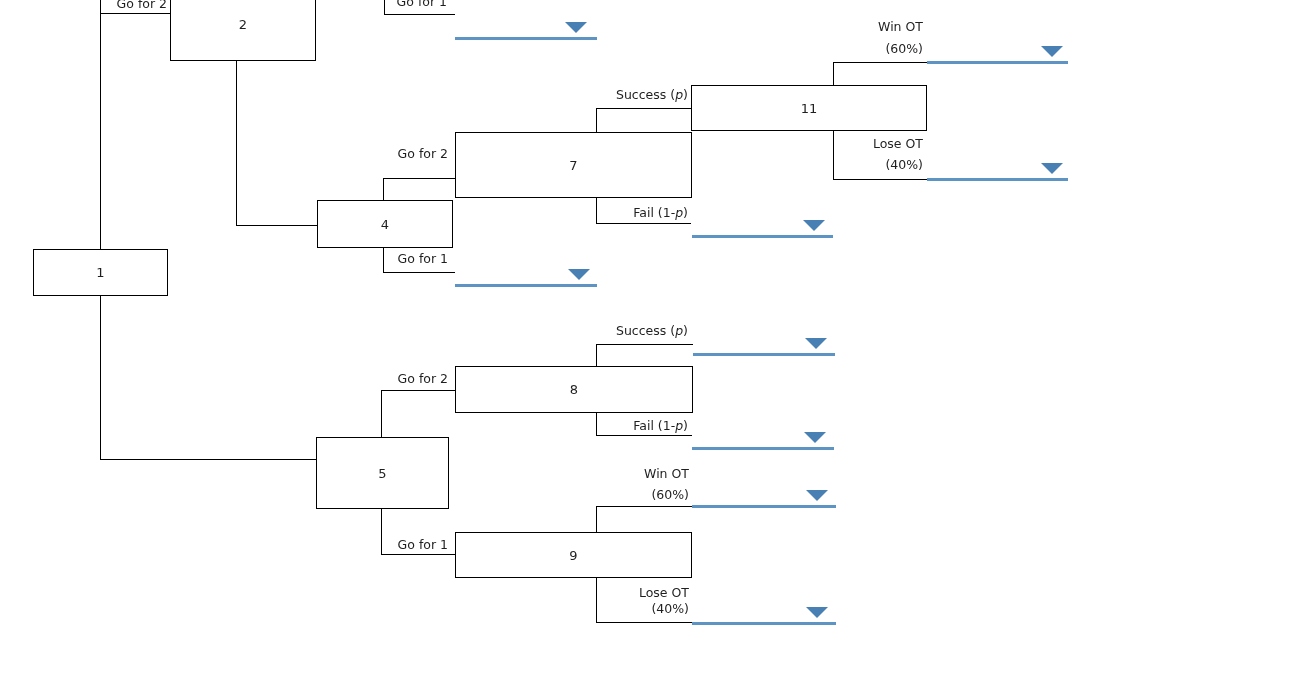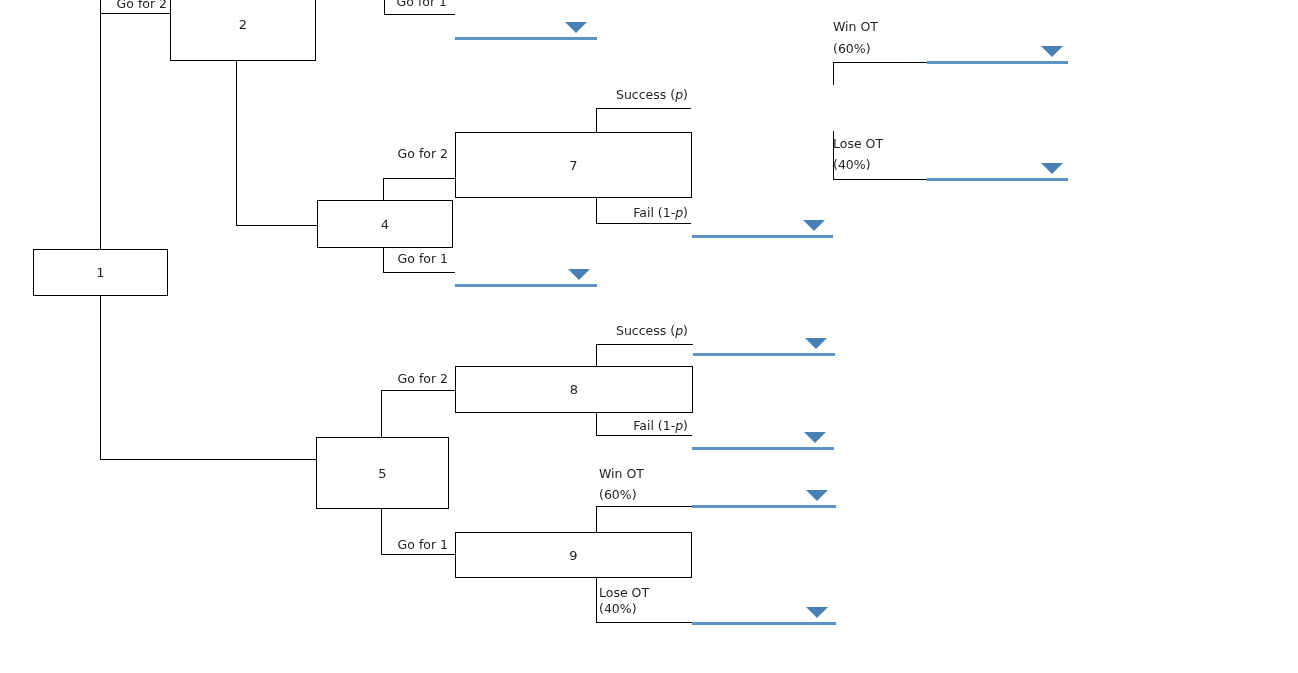--- a/index.html
+++ b/index.html
@@ -16,21 +16,21 @@
     position:absolute;box-sizing:border-box;
     border:1px solid #000;background:#fff;
     display:flex;align-items:center;justify-content:center;
     font-size:13px;color:#1f1f1f;
   }
   .lbl{
     position:absolute;font-size:12.5px;line-height:15px;
     white-space:nowrap;color:#1f1f1f;
   }
   .lbl.r{text-align:right;}
-  .lbl.c{text-align:left;}
+  .lbl.c{text-align:right;}
   .iv{font-style:italic;}
   .dd{
     position:absolute;height:18px;box-sizing:content-box;
     border-bottom:3px solid #5E94C4;cursor:pointer;
   }
   .dd .arr{
     position:absolute;right:8px;bottom:4px;width:0;height:0;
     border-left:11px solid transparent;border-right:11px solid transparent;
     border-top:11px solid #4880B4;
   }
@@ -76,20 +76,23 @@
     </div>
   <div class="box" style="left:455px;top:132px;width:237px;height:66px;">
       <span>7</span>
     </div>
   <div class="box" style="left:455px;top:366px;width:238px;height:47px;">
       <span>8</span>
     </div>
   <div class="box" style="left:455px;top:532px;width:237px;height:46px;">
       <span>9</span>
     </div>
+  <div class="box" style="left:691px;top:85px;width:236px;height:46px;">
+      <span>11</span>
+    </div>
 
   <div class="lbl r" style="left:97px;top:-4px;width:70px;">Go for 2</div>
   <div class="lbl r" style="left:377px;top:-6px;width:70px;">Go for 1</div>
   <div class="lbl r" style="left:378px;top:146px;width:70px;">Go for 2</div>
   <div class="lbl r" style="left:378px;top:251px;width:70px;">Go for 1</div>
   <div class="lbl r" style="left:378px;top:371px;width:70px;">Go for 2</div>
   <div class="lbl r" style="left:378px;top:537px;width:70px;">Go for 1</div>
 
   <div class="lbl r" style="left:593px;top:87px;width:95px;"><span>Success (</span><span class="iv">p</span><span>)</span></div>
   <div class="lbl r" style="left:593px;top:205px;width:95px;"><span>Fail (1-</span><span class="iv">p</span><span>)</span></div>

